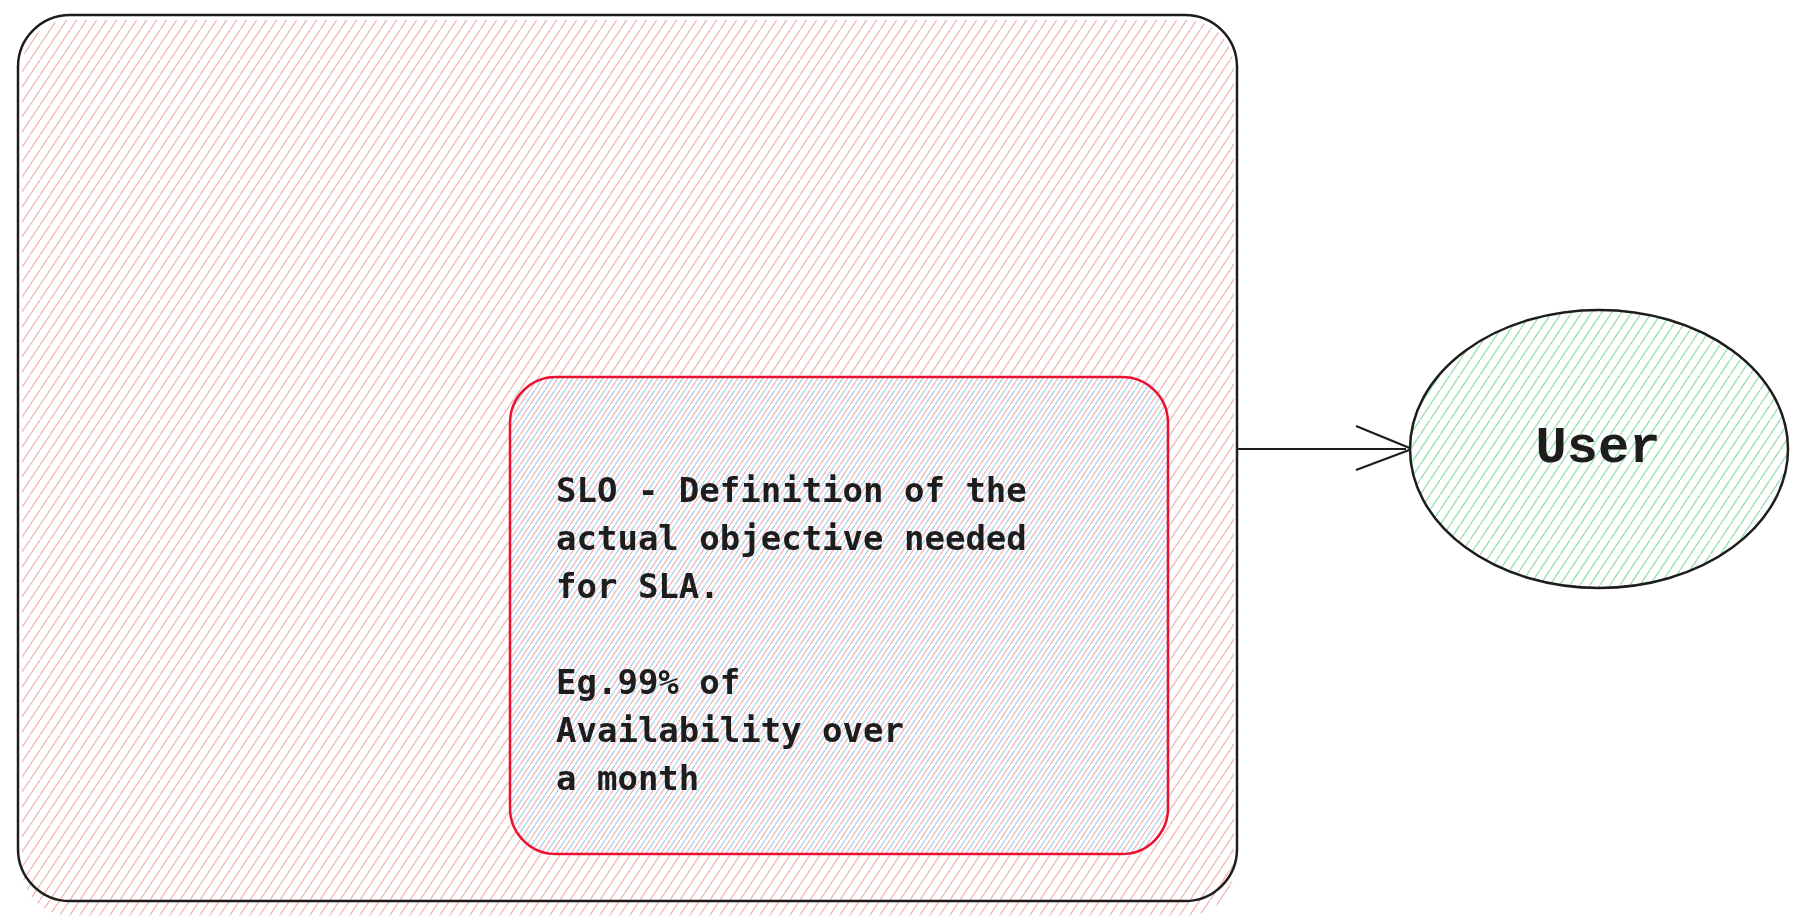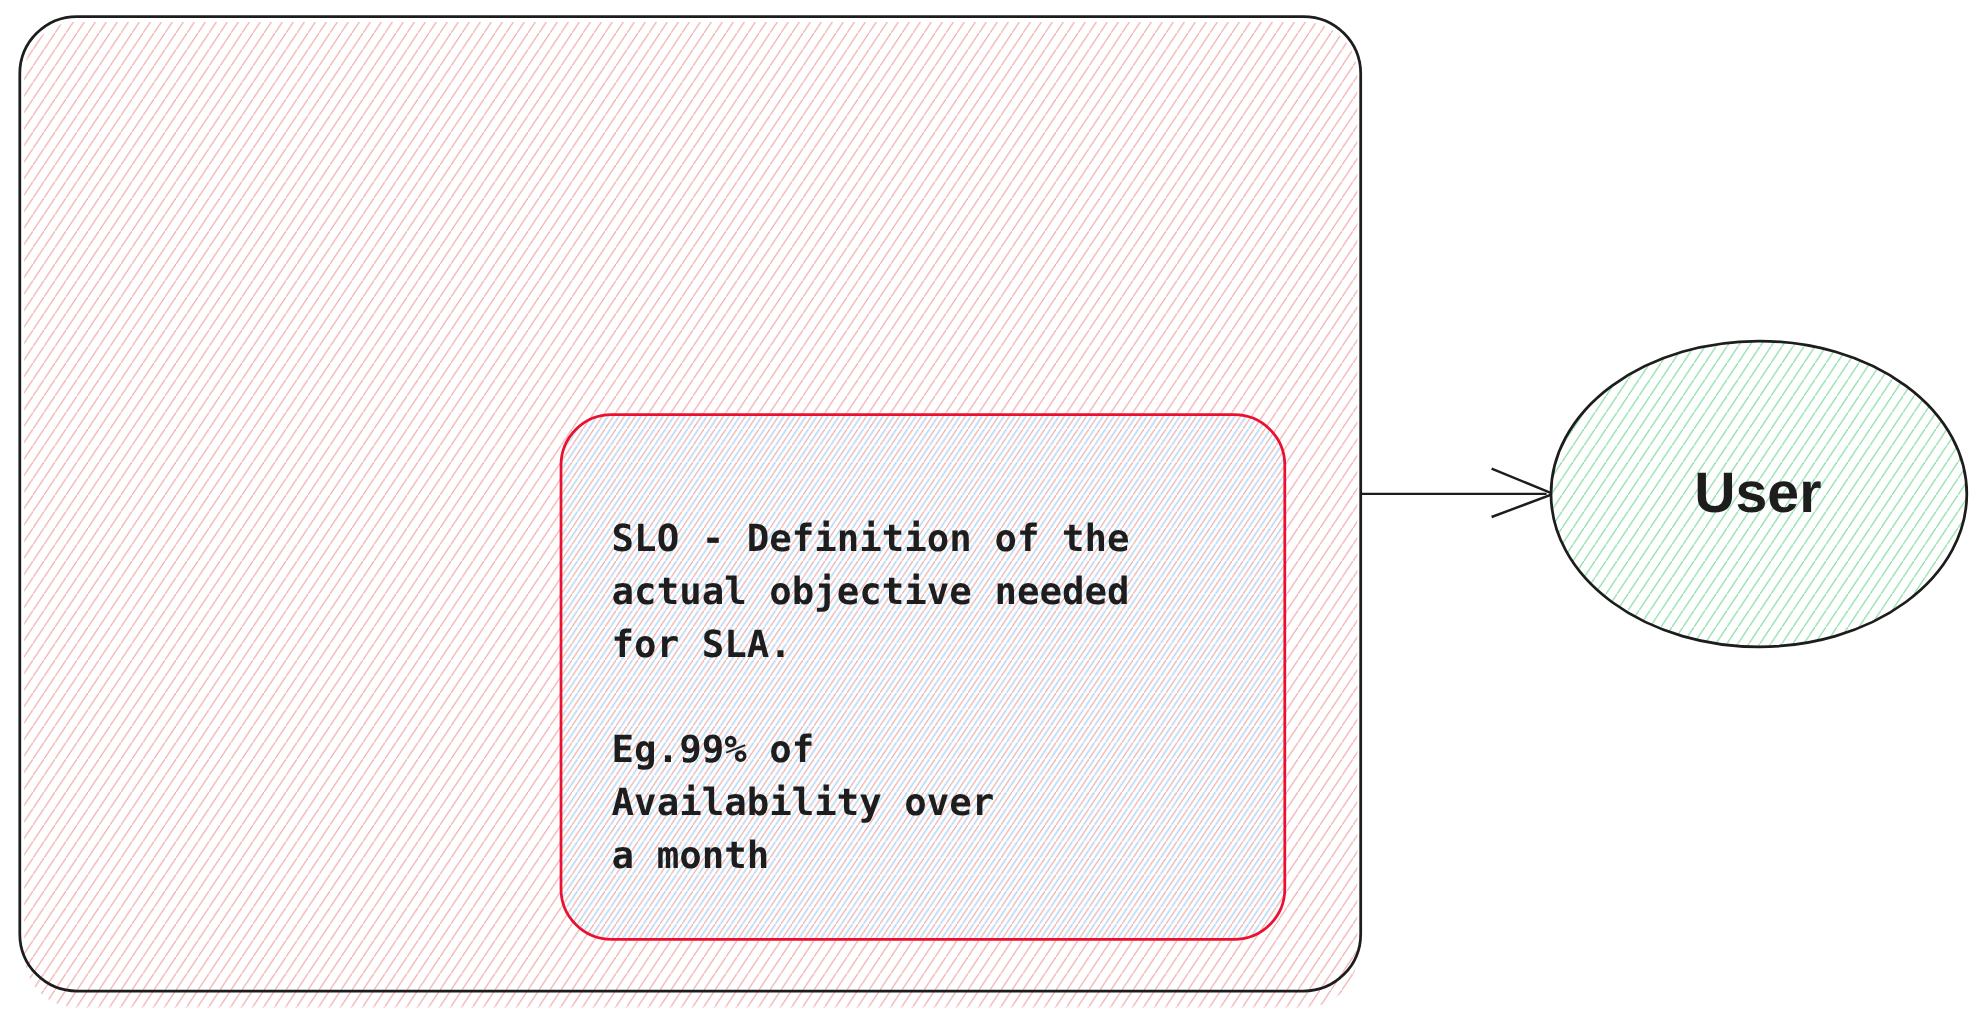--- a/index.html
+++ b/index.html
@@ -30,21 +30,21 @@
     line-height: 48px;
     letter-spacing: 0;
   }
   .txt.green { color: #16a24a; }
   .txt.dark  { color: #1d1d1d; }
   .user-label {
     position: absolute;
     left: 1598px;
     top: 451px;
     transform: translate(-50%, -54%);
-    font-family: Liberation Sans, sans-serif;
+    font-family: Liberation Mono, monospace;
     font-weight: 700;
     font-size: 52px;
     color: #1d1d1d;
     white-space: pre;
   }
 </style>
 </head>
 <body>
 
 <div class="canvas">

